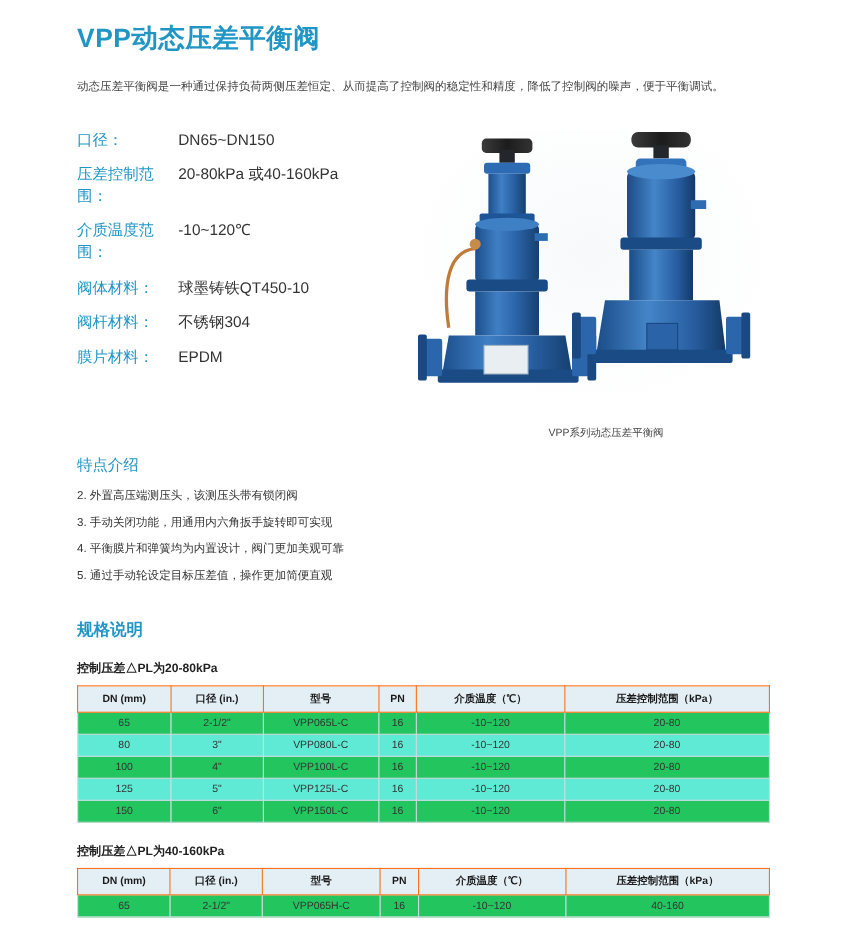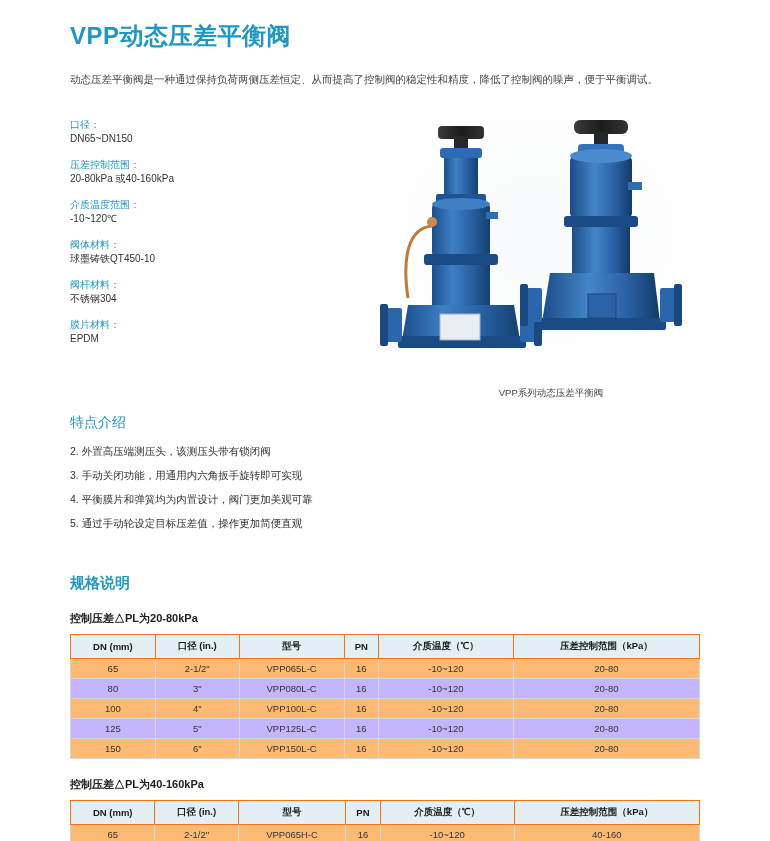--- a/index.html
+++ b/index.html
@@ -41,24 +41,23 @@
     margin-top: 30px;
     display: flex;
     align-items: flex-start;
   }
   .specs {
     width: 300px;
     flex: none;
   }
   .spec-row {
     display: flex;
-    font-size: 10px;
+    font-size: 14px;
     margin-bottom: 12px;
     line-height: 1.4;
-    flex-direction: column;
   }
   .spec-label {
     color: #2196c4;
     width: 92px;
     flex: none;
   }
   .spec-value {
     color: #333;
   }
   .product-img {
@@ -90,21 +89,21 @@
   .feature-list li {
     font-size: 10.5px;
     color: #333;
     line-height: 1.45;
     margin-bottom: 9px;
   }
   .spec-section-title {
     color: #2196c4;
     font-size: 15px;
     font-weight: bold;
-    margin-top: 43px;
+    margin-top: 32px;
   }
   .table-title {
     font-size: 11px;
     font-weight: bold;
     color: #222;
     margin-top: 18px;
     margin-bottom: 8px;
   }
   table.spec-table {
     width: 100%;
@@ -117,24 +116,24 @@
     border: 1px solid #f97316;
     font-weight: bold;
     padding: 5px 2px;
     text-align: center;
     color: #1a1a1a;
   }
   table.spec-table td {
     border: 1px solid #cfd9e0;
     padding: 4px 2px;
     text-align: center;
-    background: #fdba74;
+    background: #22c55e;
   }
   table.spec-table tr.alt td {
-    background: #c4b5fd;
+    background: #5eead4;
   }
   .bg-soft {
     position: absolute;
     left: 0; top: 0;
     width: 100%;
     height: 250px;
     background: radial-gradient(ellipse at 50% 45%, #f7f9fa 0%, #ffffff 72%);
   }
 </style>
 </head>

